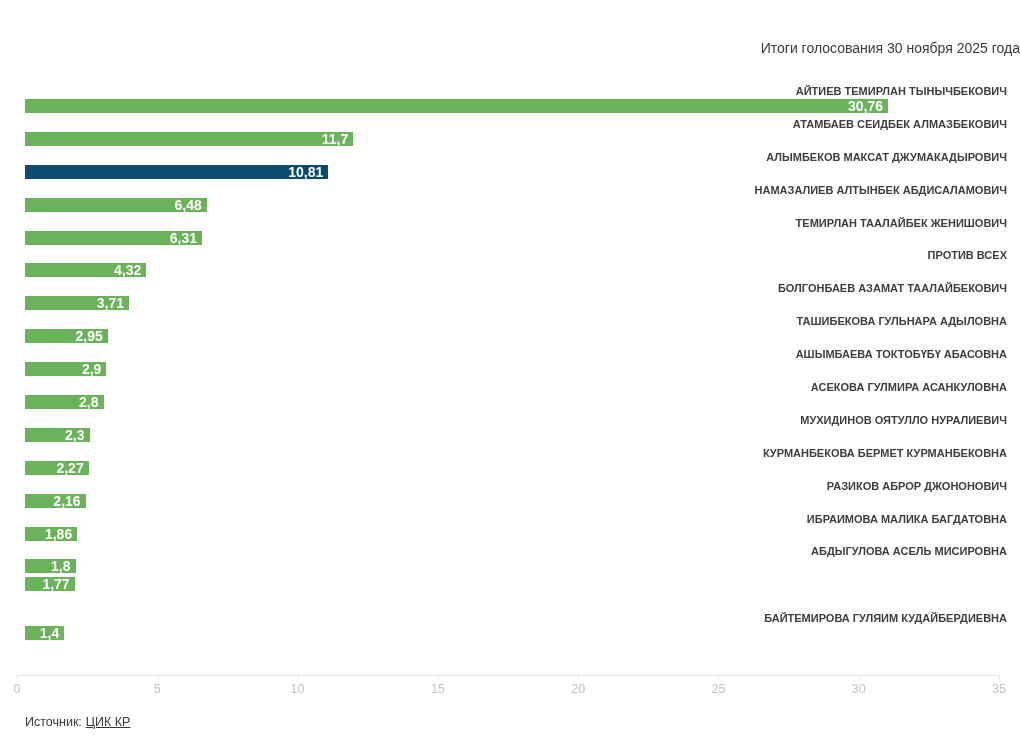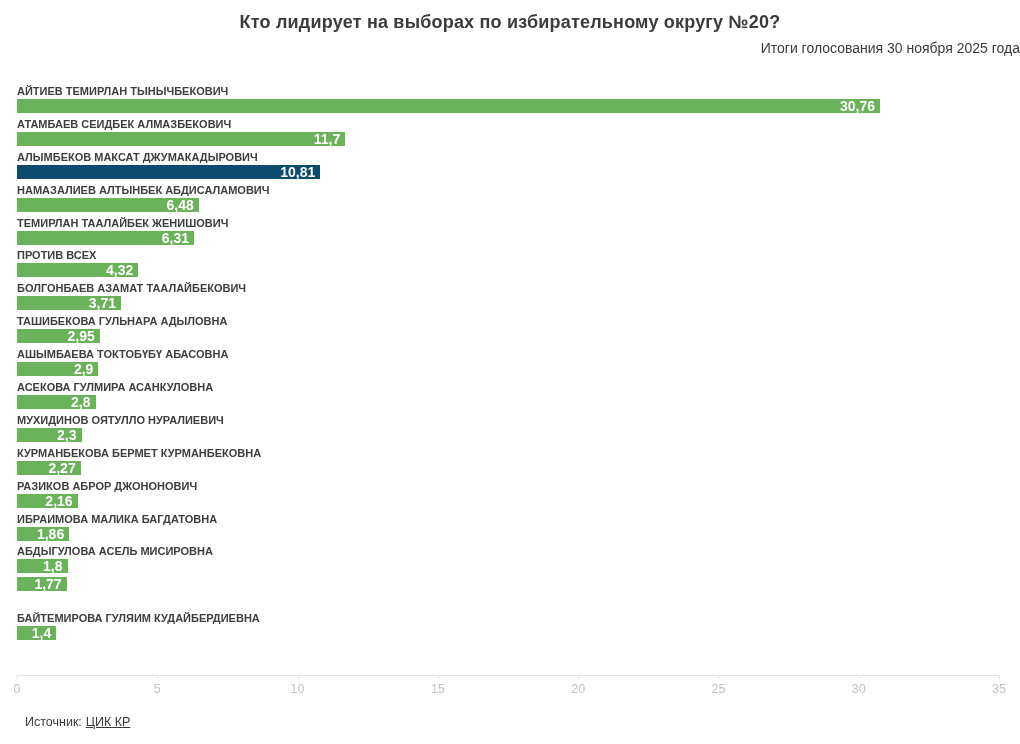--- a/index.html
+++ b/index.html
@@ -8,21 +8,21 @@
     font-family:"Liberation Sans",sans-serif;overflow:hidden;
   }
   .title{
     position:absolute;top:12px;left:0;width:100%;text-align:center;
     font-size:18px;font-weight:700;color:#3b3b3b;letter-spacing:.2px;
   }
   .subtitle{
     position:absolute;top:40px;left:0;width:100%;text-align:right;
     font-size:14px;font-weight:400;color:#3b3b3b;
   }
-  .rows{position:absolute;left:17px;top:83px;width:982px;}
+  .rows{position:absolute;left:25px;top:83px;width:982px;text-align:right;}
   .row{height:32.9px;position:relative;}
   .row-name{
     font-size:11px;font-weight:700;color:#3e3e3e;line-height:13px;
     padding-top:2px;white-space:nowrap;
   }
   .bar{height:14px;margin-top:1px;position:relative;}
   .bar-value{
     position:absolute;right:5px;top:0;line-height:14px;
     font-size:14px;font-weight:700;color:#ffffff;
   }
@@ -40,21 +40,20 @@
   }
   .footer{
     position:absolute;left:25px;top:715px;font-size:12.5px;color:#3a3a3a;
   }
   .source-link{color:#3a3a3a;text-decoration:underline;margin-left:4px;cursor:pointer;}
 </style>
 </head>
 <body>
 
 <div class="page">
-  <div class="title">Кто лидирует на выборах по избирательному округу №20?</div>
   <div class="subtitle">Итоги голосования 30 ноября 2025 года</div>
 
   <div class="rows">
   <div class="row">
     <div class="row-name">АЙТИЕВ ТЕМИРЛАН ТЫНЫЧБЕКОВИЧ</div>
     <div class="bar" style="width: 87.8857%; background: rgb(107, 179, 90);">
       <span class="bar-value" style="color: rgb(255, 255, 255);">30,76</span>
     </div>
   </div>
 

